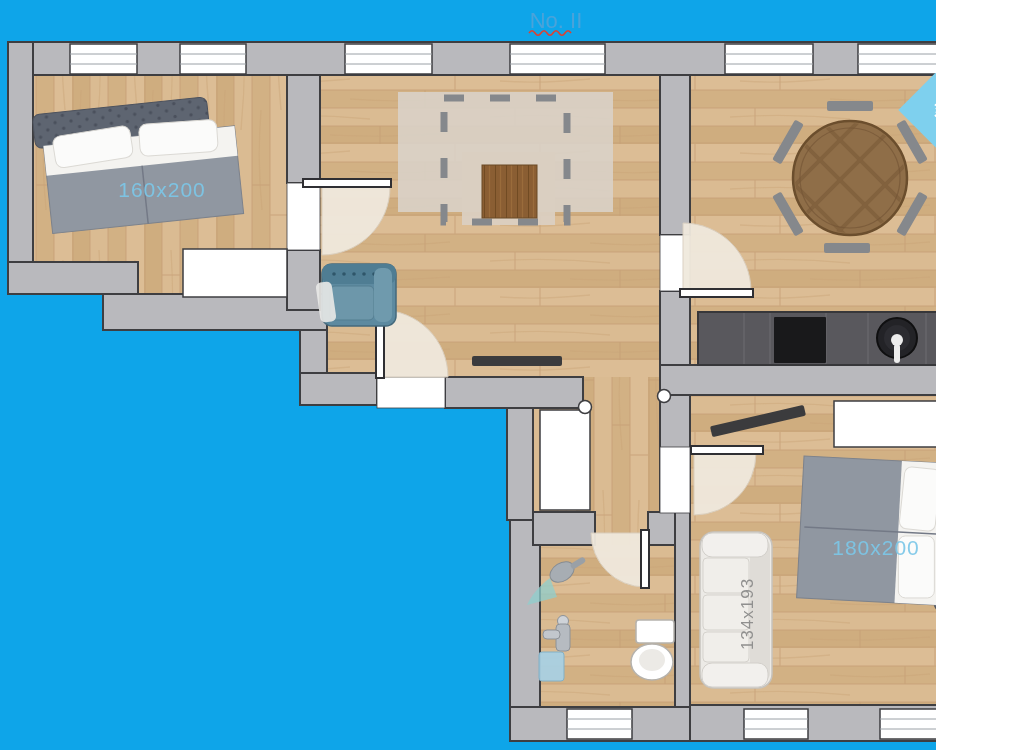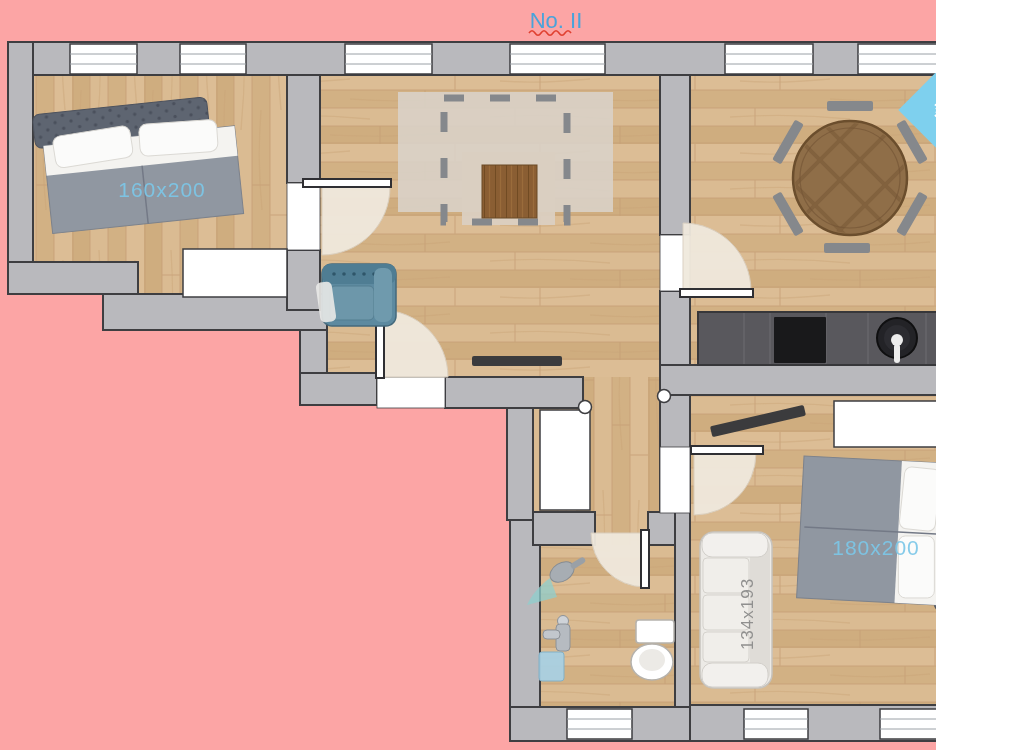--- a/index.html
+++ b/index.html
@@ -1,19 +1,19 @@
 <!DOCTYPE html>
 <html><head>
 <meta charset="utf-8">
 <style>
   html,body{margin:0;padding:0;background:#ffffff;}
   .page{
     position:relative;
     width:936px;height:750px;
-    background:#fca5a5;
+    background:#0ea5e9;
     font-family:"Liberation Sans","DejaVu Sans",sans-serif;
     overflow:hidden;
   }
   svg text{font-family:"Liberation Sans","DejaVu Sans",sans-serif;}
   .size-label{font-size:21px;letter-spacing:1px;opacity:.92;}
   .couch-label{font-size:17px;letter-spacing:1px;}
   .title-label{font-size:22px;}
 </style>
 </head>
 <body>

